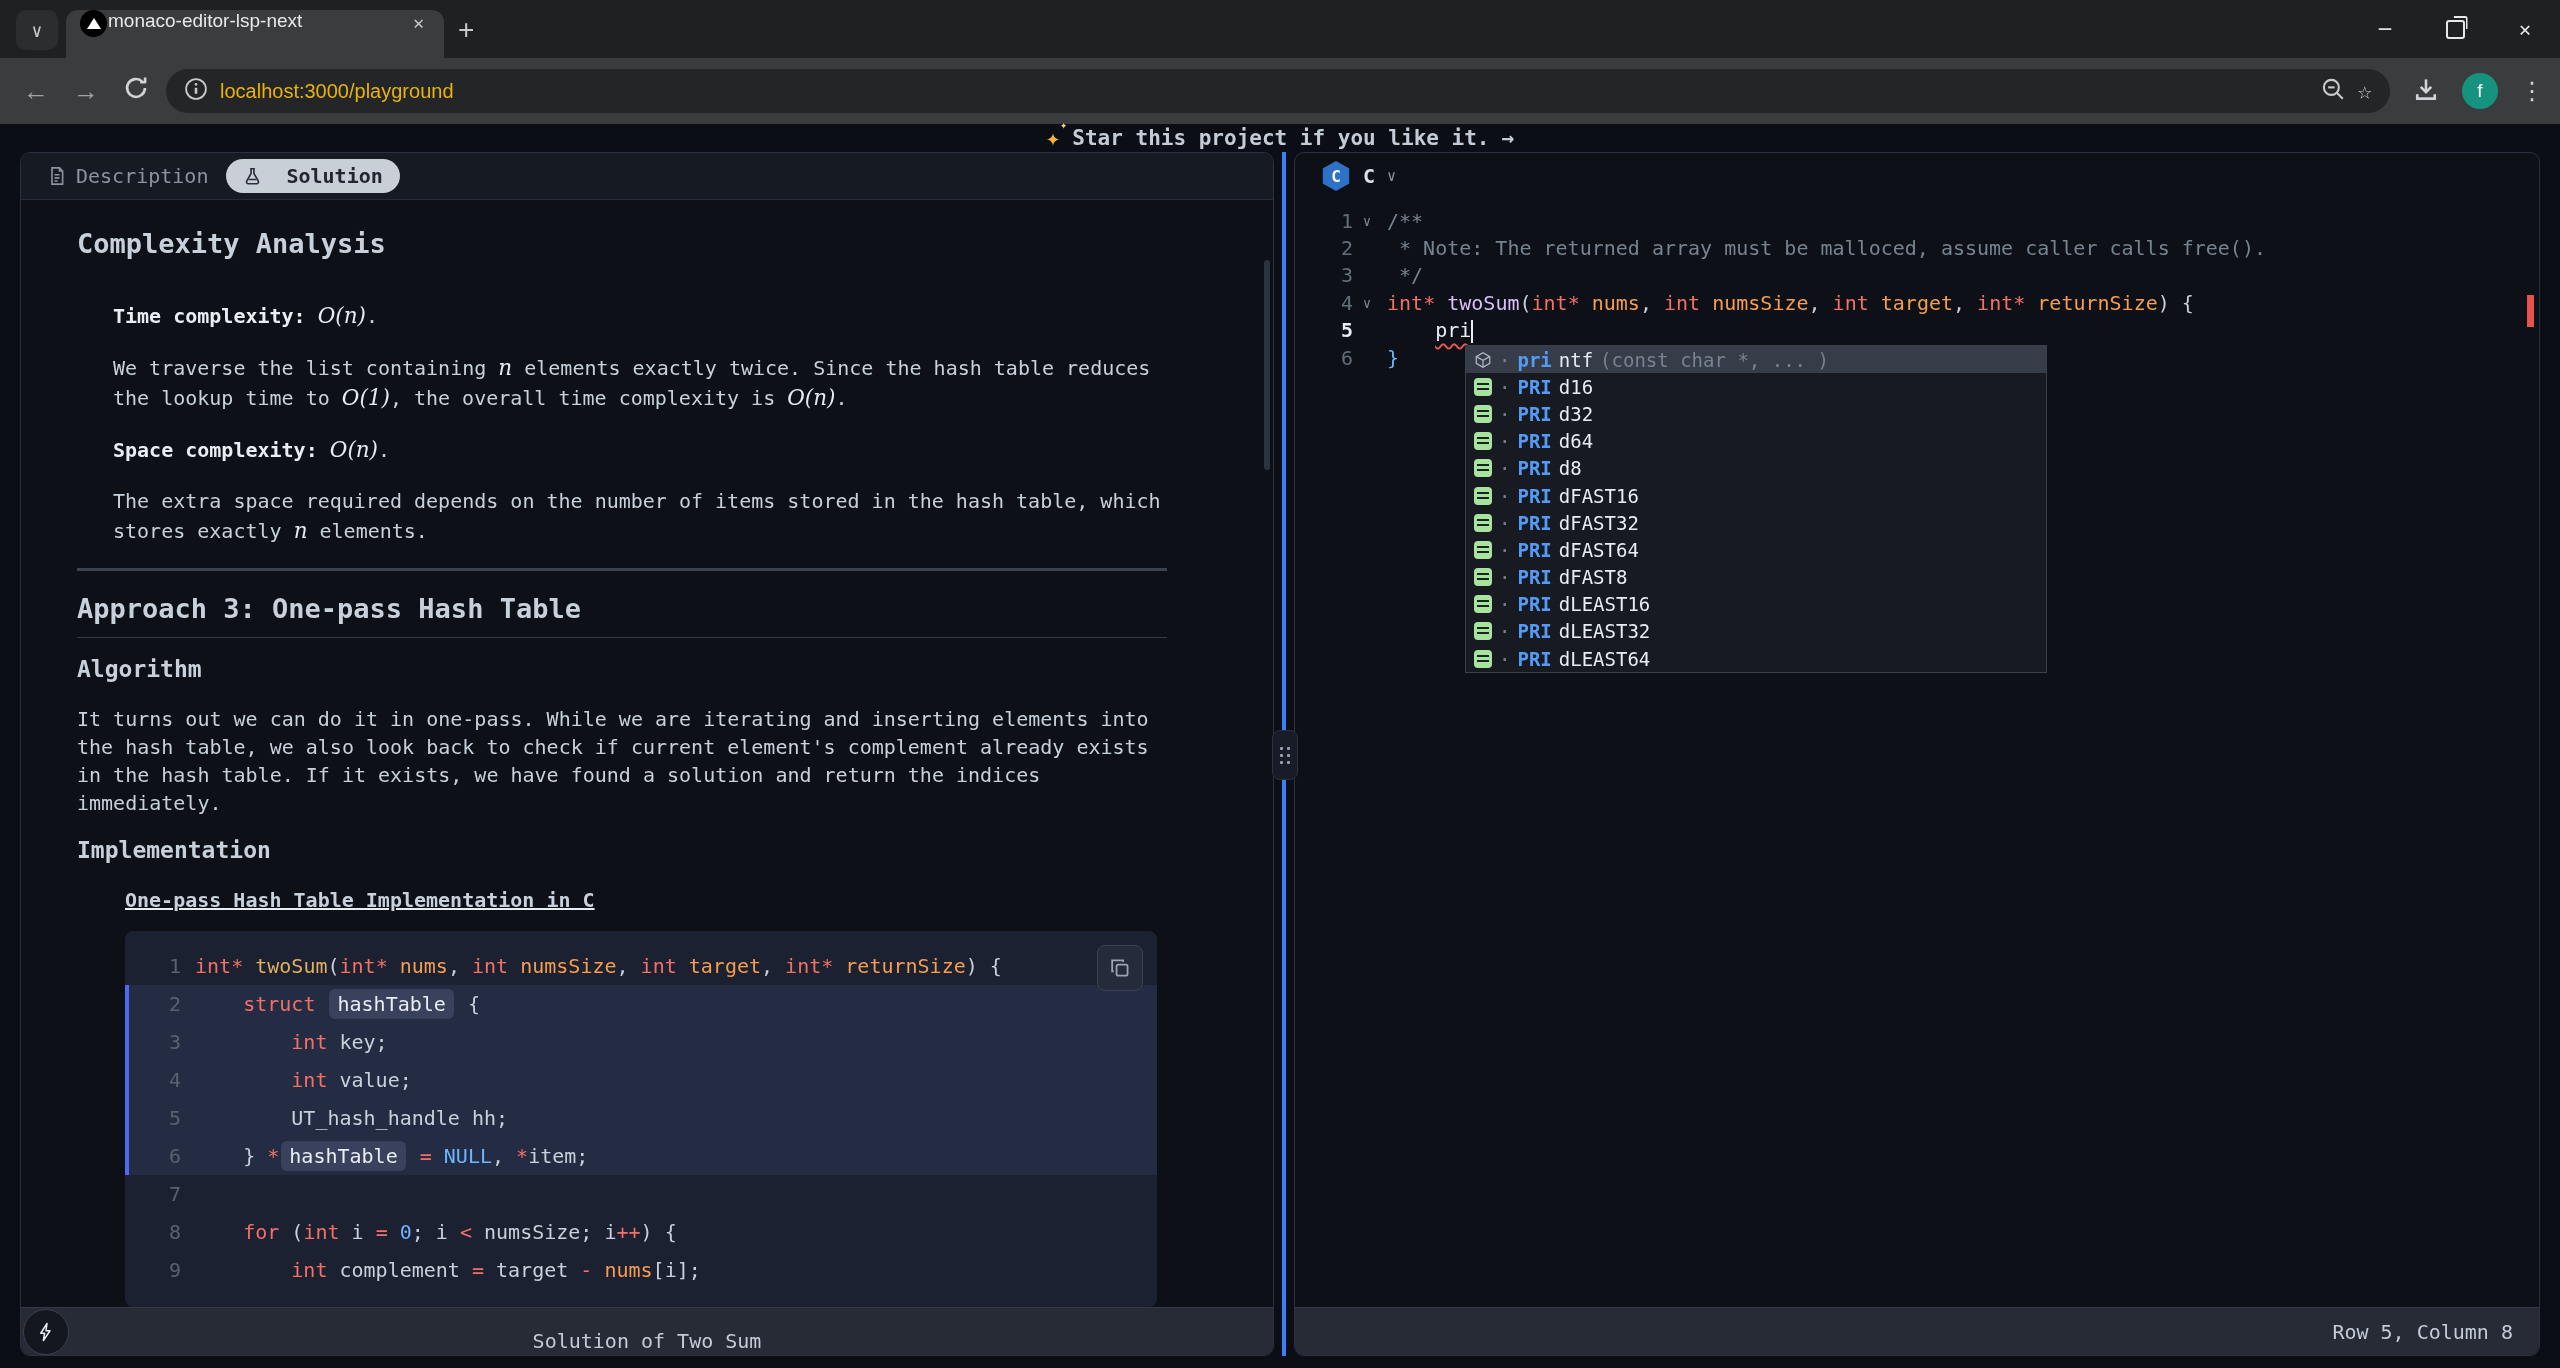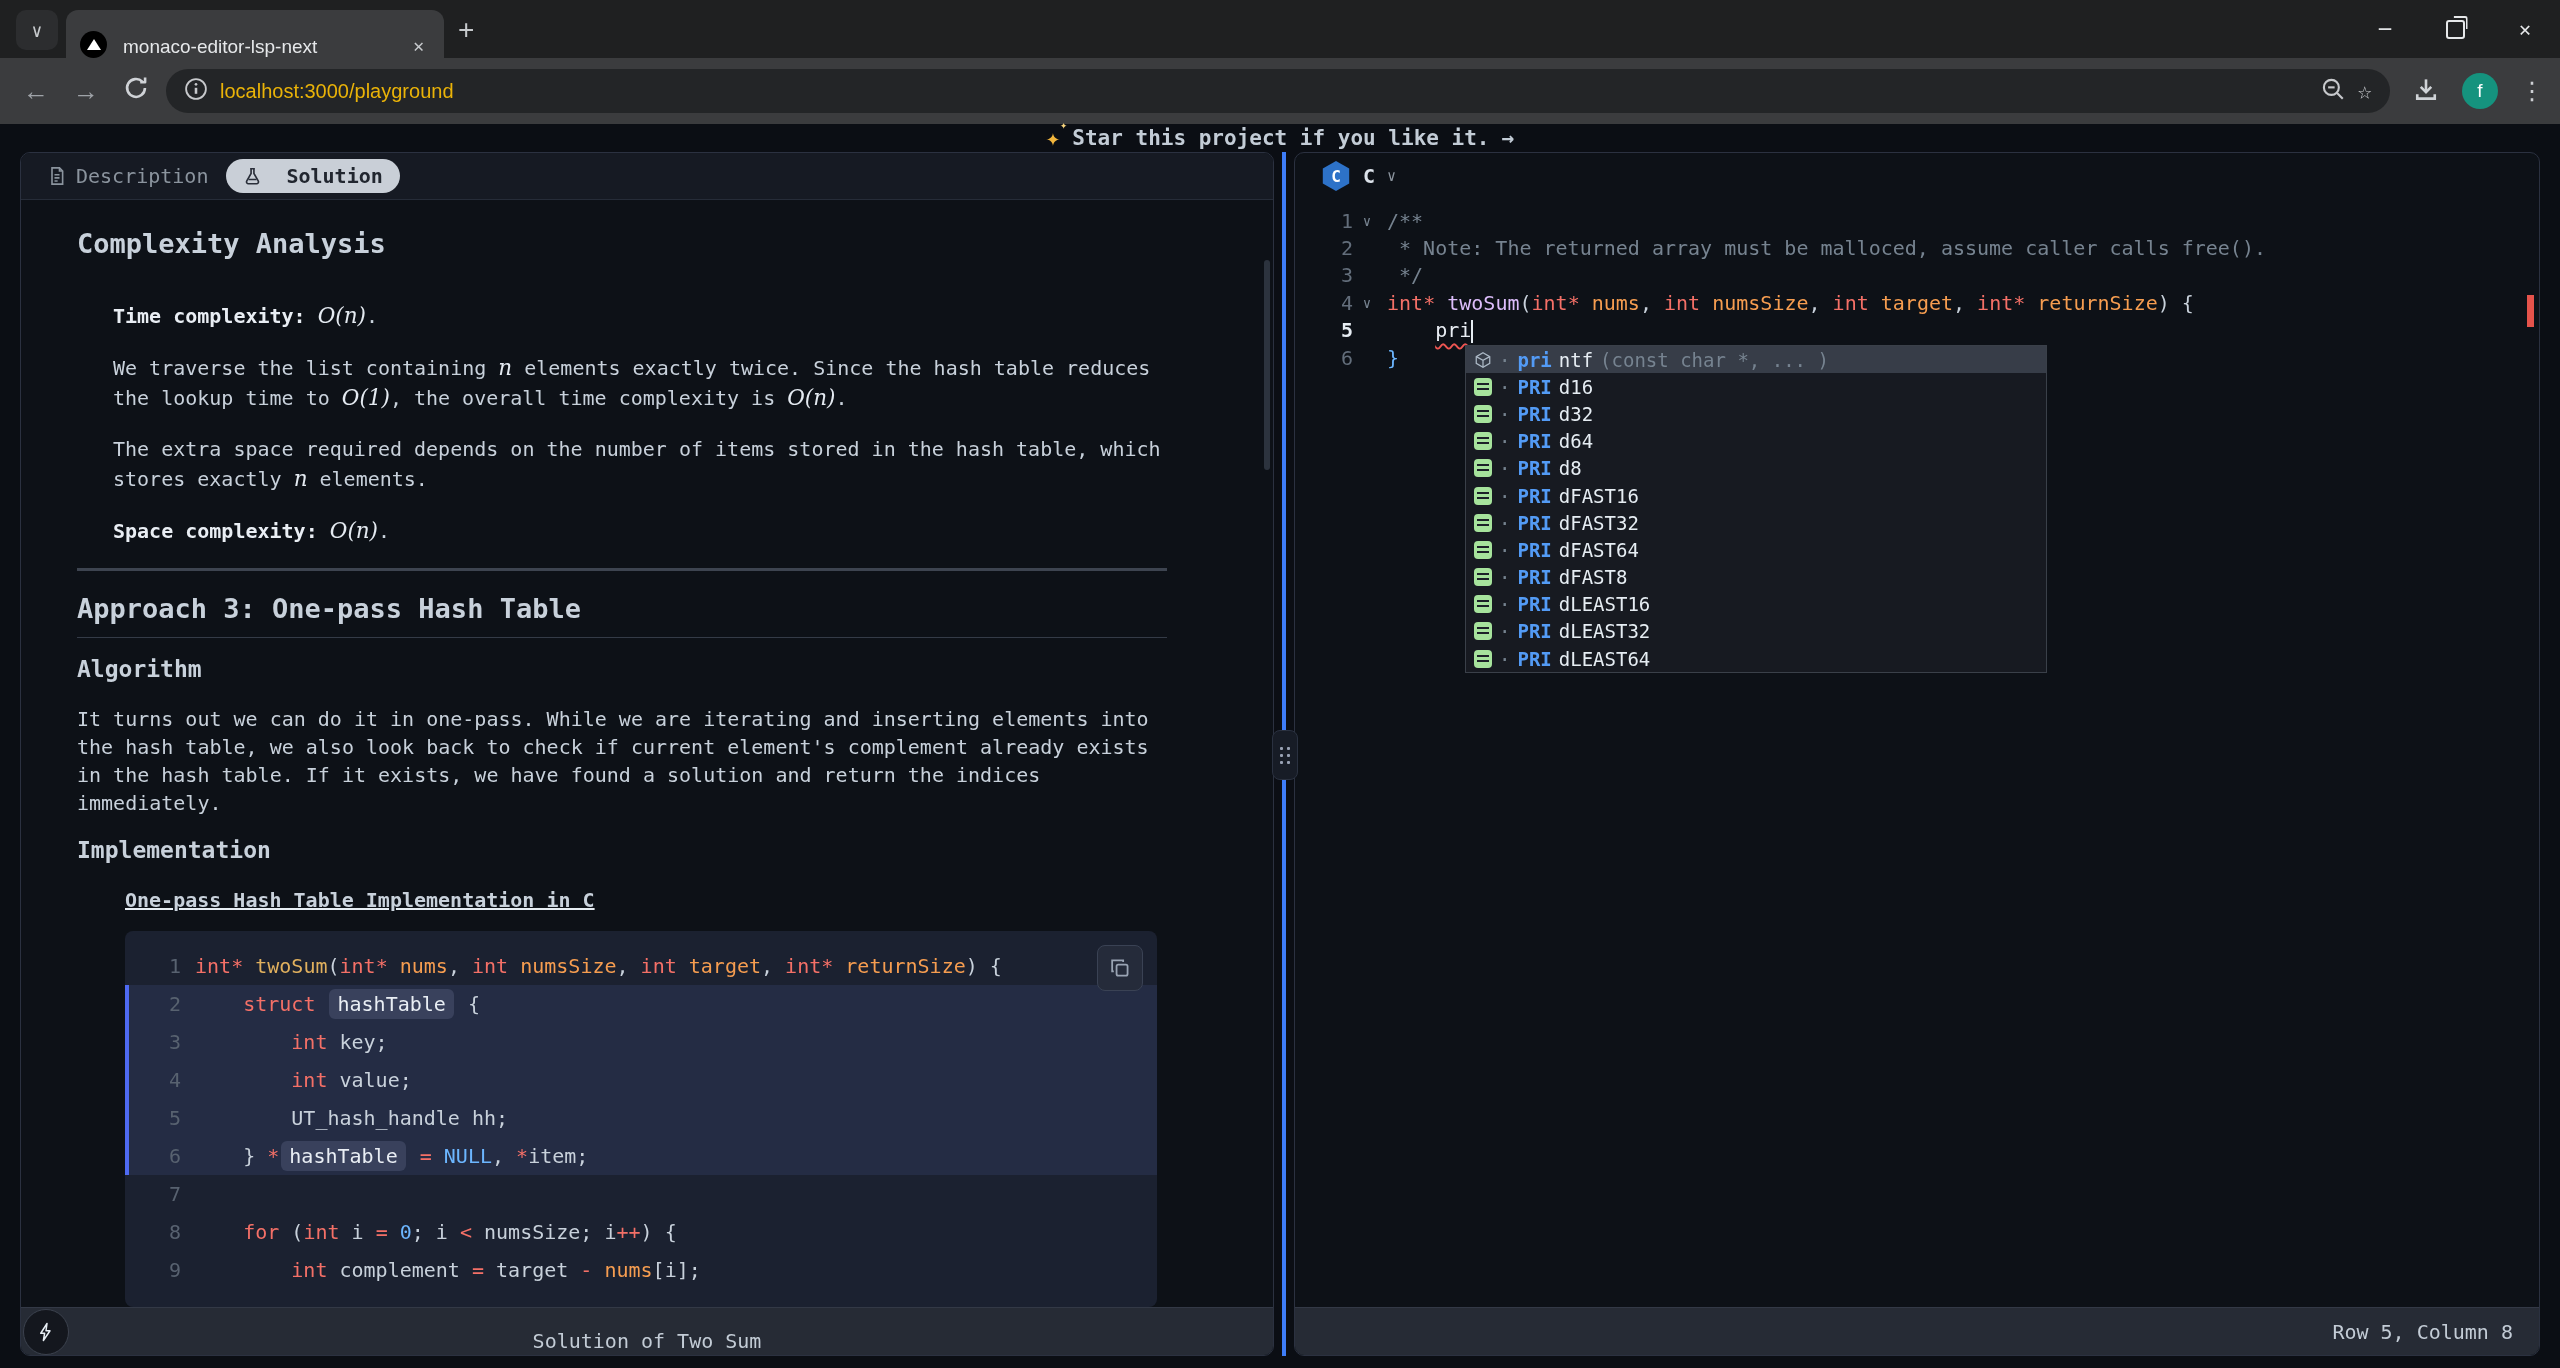--- a/index.html
+++ b/index.html
@@ -2,21 +2,21 @@
 <html><head>
 <meta charset="utf-8">
 <style>
   html,body{width:2560px;height:1368px;margin:0;overflow:hidden;background:#0b0e14;
     font-family:"DejaVu Sans Mono","Liberation Mono",monospace;}
   
   .tabbar{height:58px;background:#1f2021;display:flex;align-items:flex-end;position:relative;}
   .tsearch{width:42px;height:40px;margin:0 0 8px 16px;border-radius:10px;background:#2c2d2f;color:#c7cacd;
     display:flex;align-items:center;justify-content:center;font-size:18px;}
   .tab{width:350px;height:48px;margin-left:8px;background:#3b3c3e;border-radius:12px 12px 0 0;
-    display:flex;align-items:flex-end;padding:0 14px;gap:16px;}
+    display:flex;align-items:flex-start;padding:0 14px;gap:1px;}
   .favicon{width:27px;height:27px;border-radius:50%;background:#000;display:flex;align-items:center;justify-content:center;flex:none;}
   .fav-tri{width:0;height:0;border-left:7px solid transparent;border-right:7px solid transparent;border-bottom:11px solid #fff;}
   .tab-title{color:#e6e8ea;font-size:19px;flex:1;white-space:nowrap;overflow:hidden;font-family:"Liberation Sans",sans-serif;}
   .tab-close{color:#c7cacd;font-size:18px;padding:2px 6px;border-radius:6px;}
   .newtab{color:#c7cacd;font-size:28px;margin:0 0 12px 14px;font-family:"Liberation Sans",sans-serif;}
   .wctrls{position:absolute;right:0;top:0;height:58px;display:flex;align-items:center;}
   .wbtn{width:70px;height:58px;display:flex;align-items:center;justify-content:center;color:#e6e8ea;font-size:20px;}
   .restore-ic{width:15px;height:15px;border:2px solid #e6e8ea;border-radius:3px;position:relative;background:#1f2021;}
   .restore-ic::before{content:"";position:absolute;left:3px;top:-6px;width:13px;height:13px;border:2px solid #e6e8ea;border-radius:3px;
     clip-path:polygon(20% 0,100% 0,100% 80%,20% 80%);}
@@ -203,22 +203,22 @@
             </svg>
             <span>Solution</span>
           </div>
         </div>
 
         <div class="content">
           <div>
               <div class="b-h2"><span class="tk-t">Complexity Analysis</span></div>
               <div class="b-pi"><span class="tk-b">Time complexity:</span><span class="tk-t"> </span><span class="tk-m">O(n)</span><span class="tk-t">.</span></div>
               <div class="b-pi"><span class="tk-t">We traverse the list containing </span><span class="tk-m">n</span><span class="tk-t"> elements exactly twice. Since the hash table reduces the lookup time to </span><span class="tk-m">O(1)</span><span class="tk-t">, the overall time complexity is </span><span class="tk-m">O(n)</span><span class="tk-t">.</span></div>
+              <div class="b-pi"><span class="tk-b">Space complexity:</span><span class="tk-t"> </span><span class="tk-m">O(n)</span><span class="tk-t">.</span></div>
               <div class="b-pi"><span class="tk-t">The extra space required depends on the number of items stored in the hash table, which stores exactly </span><span class="tk-m">n</span><span class="tk-t"> elements.</span></div>
-              <div class="b-pi"><span class="tk-b">Space complexity:</span><span class="tk-t"> </span><span class="tk-m">O(n)</span><span class="tk-t">.</span></div>
               <div class="b-hr"></div>
               <div class="b-h2b"><span class="tk-t">Approach 3: One-pass Hash Table</span></div>
               <div class="b-h3"><span class="tk-t">Algorithm</span></div>
               <div class="b-p"><span class="tk-t">It turns out we can do it in one-pass. While we are iterating and inserting elements into the hash table, we also look back to check if current element's complement already exists in the hash table. If it exists, we have found a solution and return the indices immediately.</span></div>
               <div class="b-h3"><span class="tk-t">Implementation</span></div>
               <div class="b-label"><span class="tk-t">One-pass Hash Table Implementation in C</span></div>
             </div>
           <div class="codeblock">
             <div class="copy-btn">
               <svg width="22" height="22" viewBox="0 0 16 16" fill="none" stroke="#9aa4b4" stroke-width="1.3">

